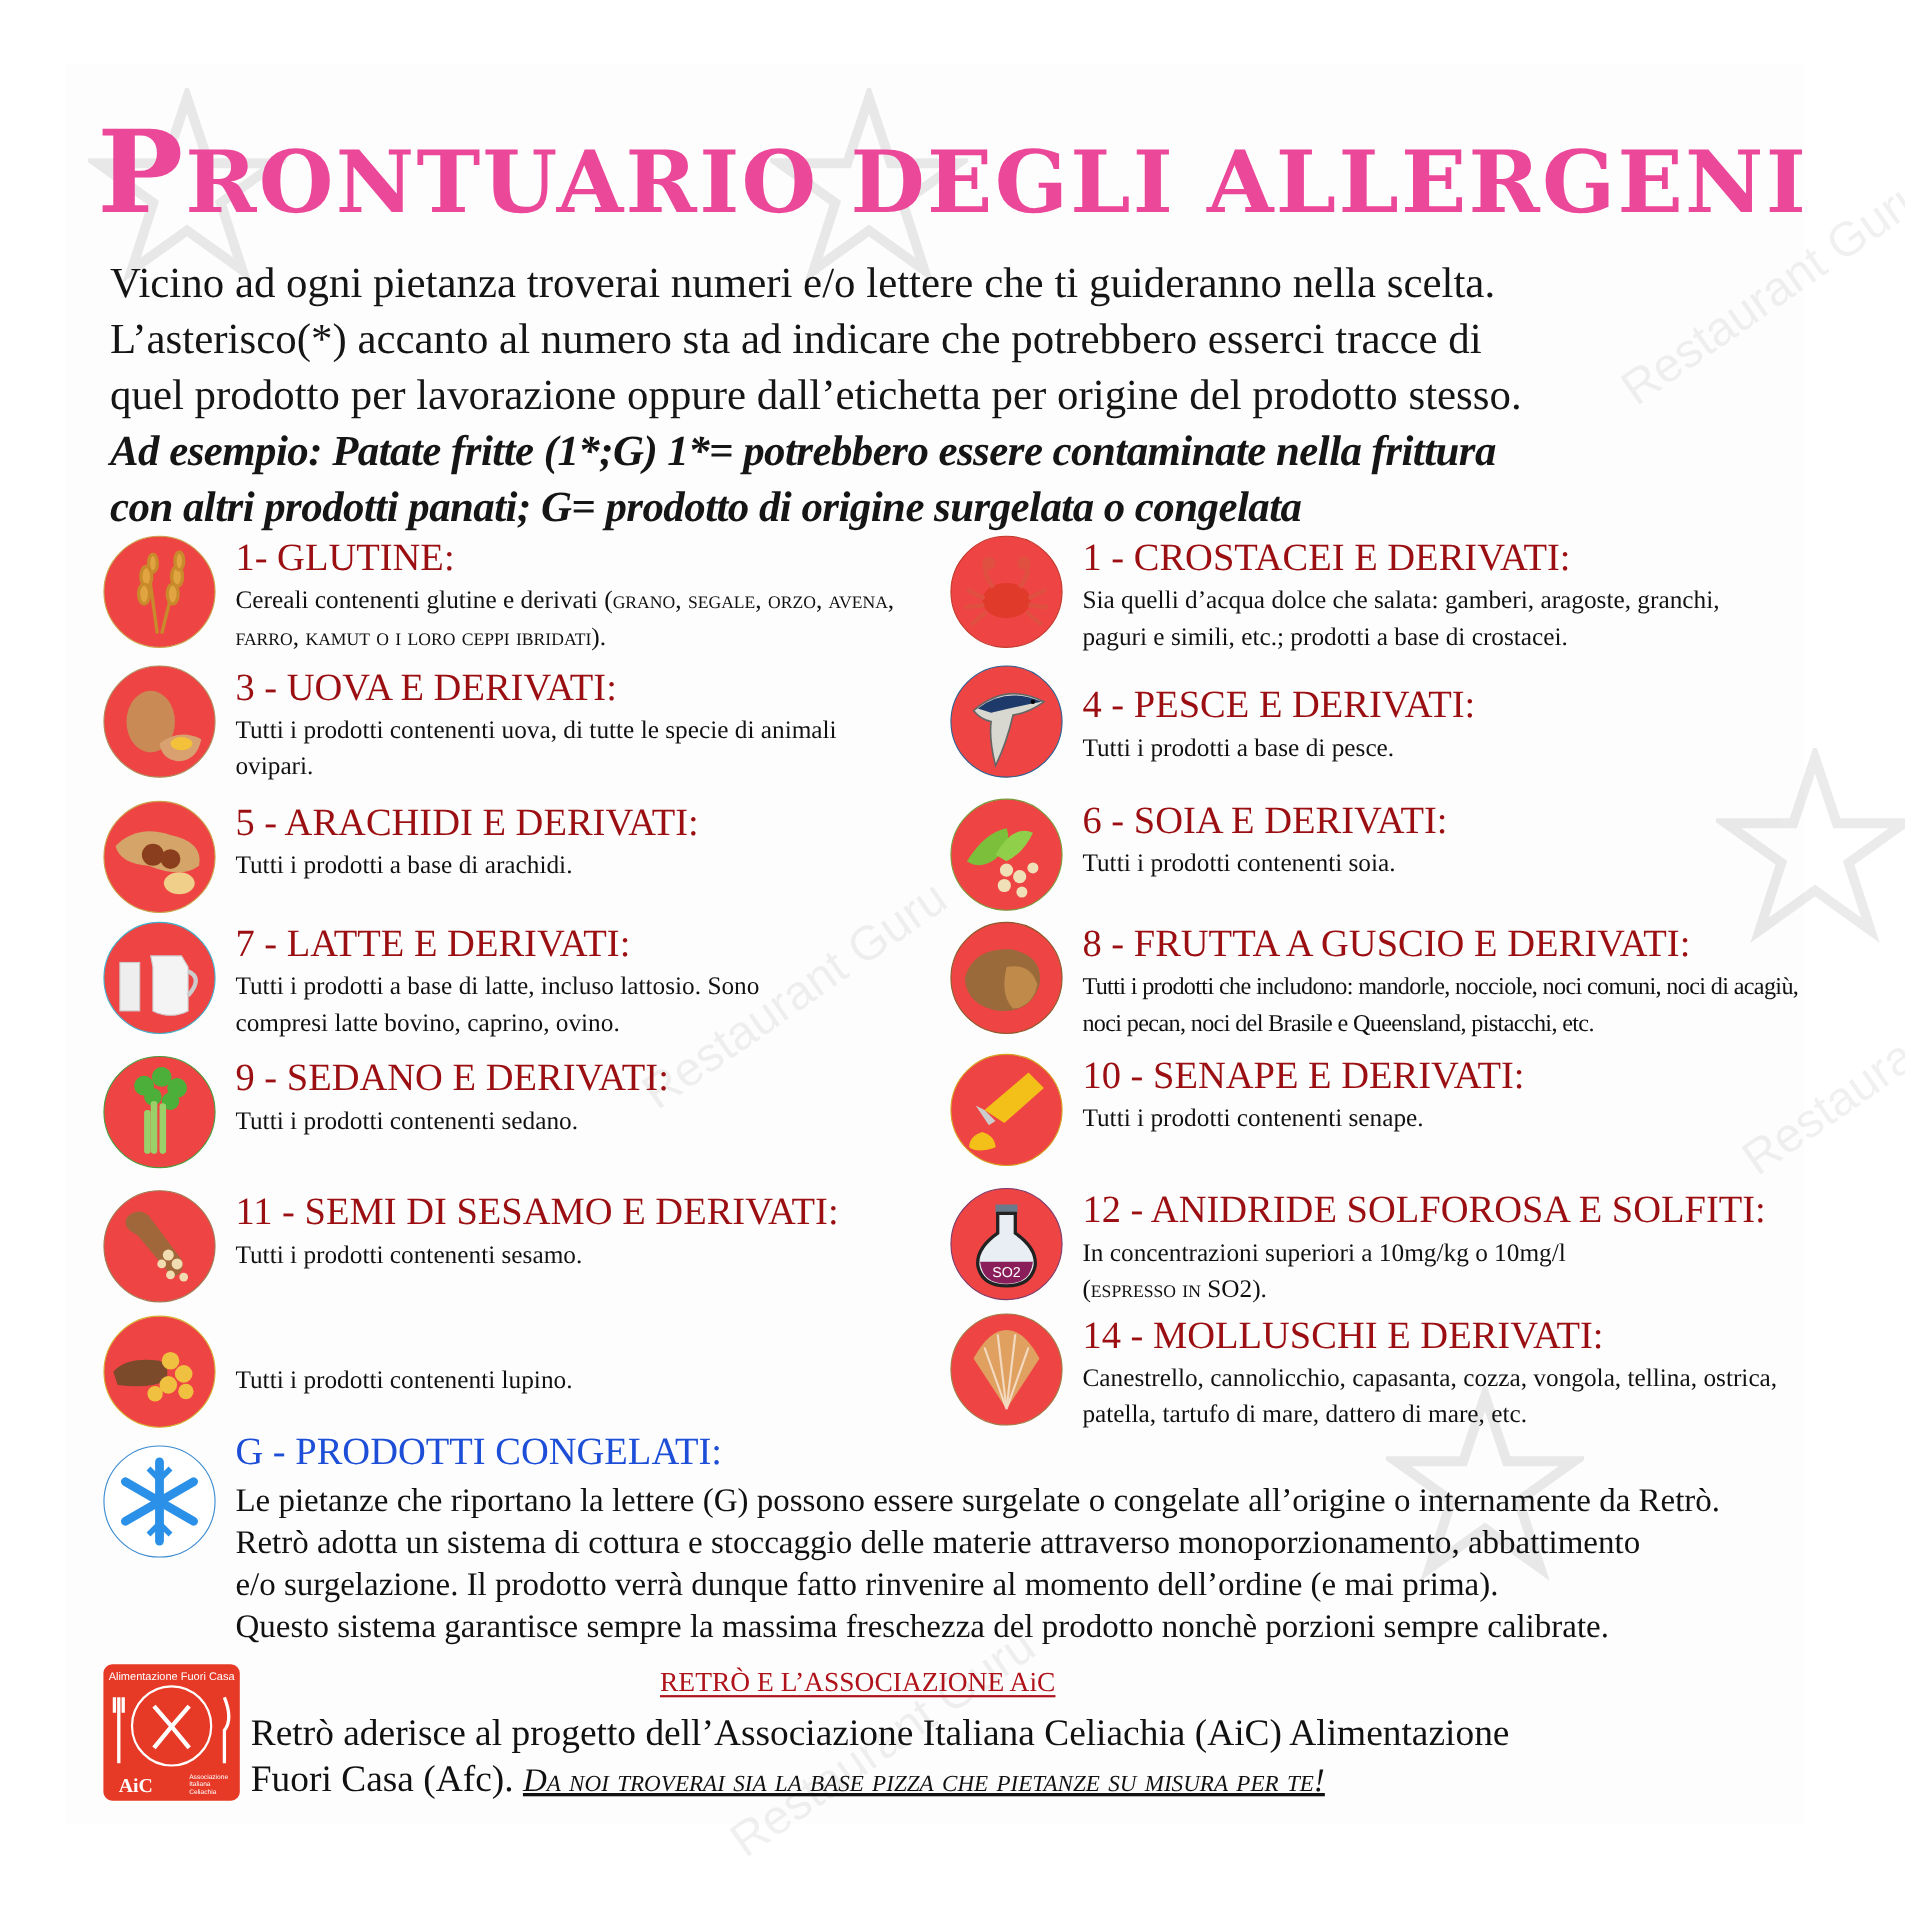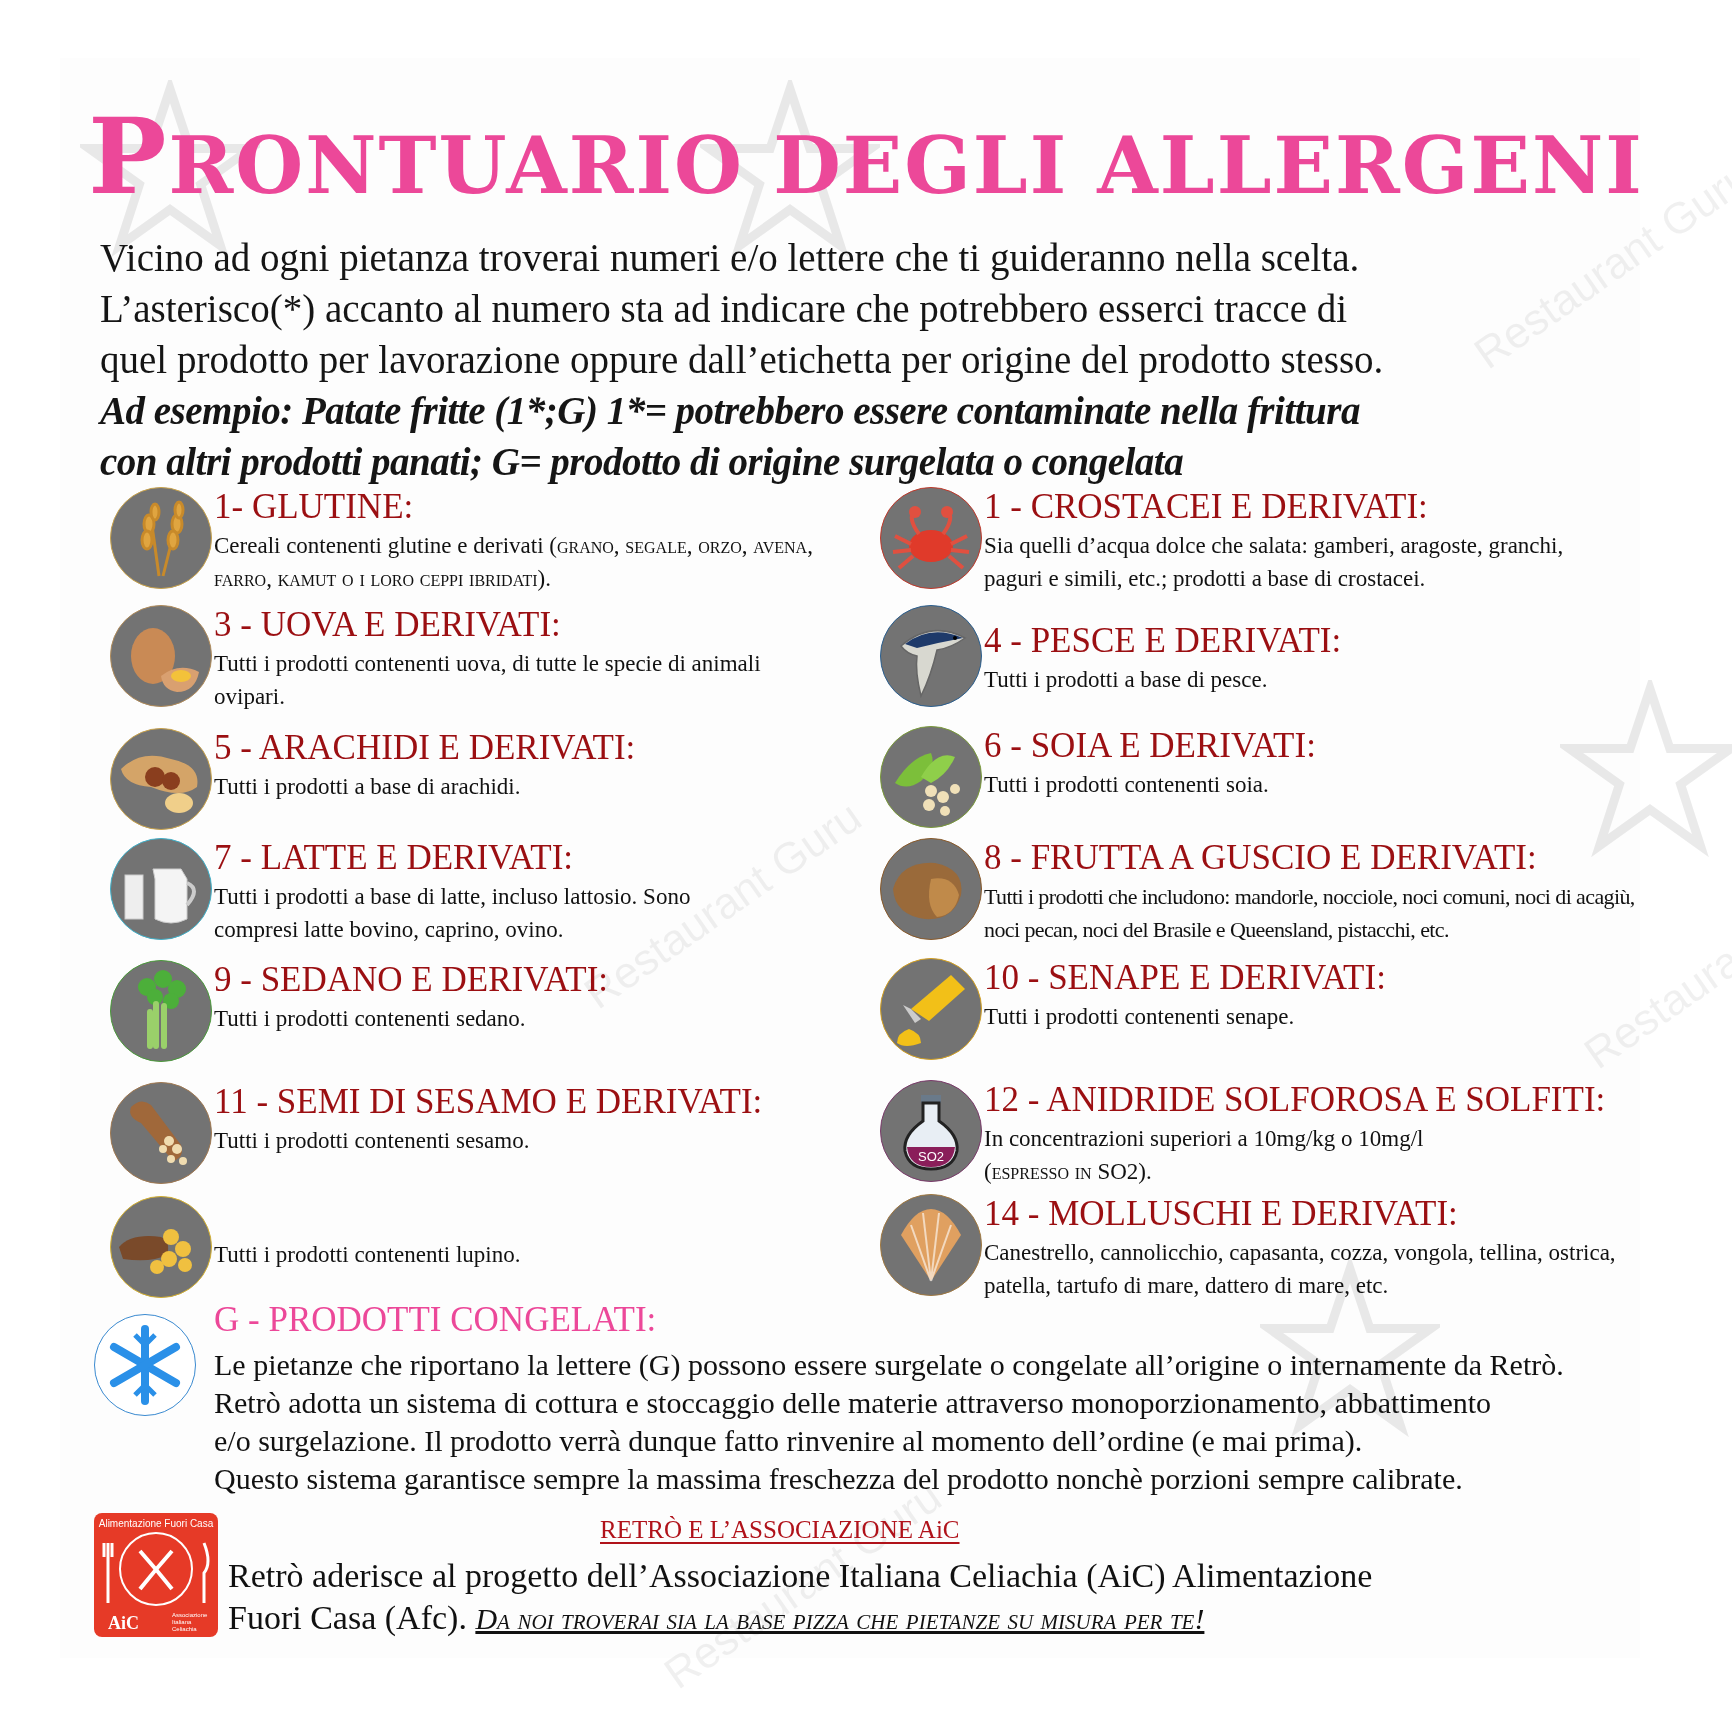--- a/index.html
+++ b/index.html
@@ -16,34 +16,34 @@
     position:absolute; left:0; top:95px; width:1732px; text-align:center;
     font-family:"DejaVu Serif", serif; font-weight:bold; color:#ec4899;
     font-size:78px; letter-spacing:2px;
   }
   .title .cap { font-size:104px; }
   .intro { position:absolute; left:96px; top:230px; width:1560px; font-size:39px; line-height:47px; color:#151515; }
   .intro p { margin:4px; }
   .intro .ex { font-style:italic; font-weight:bold; letter-spacing:-0.5px; }
   .item { position:absolute; height:110px; }
   .icon {
-    position:absolute; left:16px; top:0; width:100px; height:100px; border-radius:50%;
-    border:1.5px solid #c9a24a; background:#737373; overflow:hidden;
+    position:absolute; left:0; top:0; width:100px; height:100px; border-radius:50%;
+    border:1.5px solid #c9a24a; background:#ef4444; overflow:hidden;
   }
   .icon svg { width:100%; height:100%; display:block; }
   .item h3 {
     position:absolute; left:120px; top:0; margin:0; white-space:nowrap;
     font-weight:normal; font-size:35px; color:#9b0f12; line-height:40px;
   }
   .item .desc {
     position:absolute; left:120px; top:42px; width:700px; font-size:23px; line-height:33px; color:#111;
   }
   .sc { font-variant: small-caps; text-transform: lowercase; }
   .gblock { position:absolute; left:94px; top:1300px; width:1560px; }
-  .gblock h3 { position:absolute; left:120px; top:0; margin:0; font-weight:normal; font-size:35px; color:#ec4899; }
+  .gblock h3 { position:absolute; left:120px; top:0; margin:0; font-weight:normal; font-size:35px; color:#1d4ed8; }
   .gblock .desc { position:absolute; left:120px; top:46px; width:1460px; font-size:30px; line-height:38px; }
   .aic-logo { position:absolute; left:94px; top:1513px; width:124px; height:124px; background:#e63a27; border-radius:8px; }
   .aic-head { position:absolute; left:600px; top:1516px; font-size:25px; color:#b0121a; text-decoration:underline; text-underline-offset:4px; }
   .aic-text { position:absolute; left:228px; top:1555px; width:1420px; font-size:34px; line-height:42px; }
   .aic-text .it { font-style:italic; font-variant:small-caps; font-size:30px;text-decoration:underline; }
 </style>
 </head>
 <body>
 
 <div class="sheet"></div>

